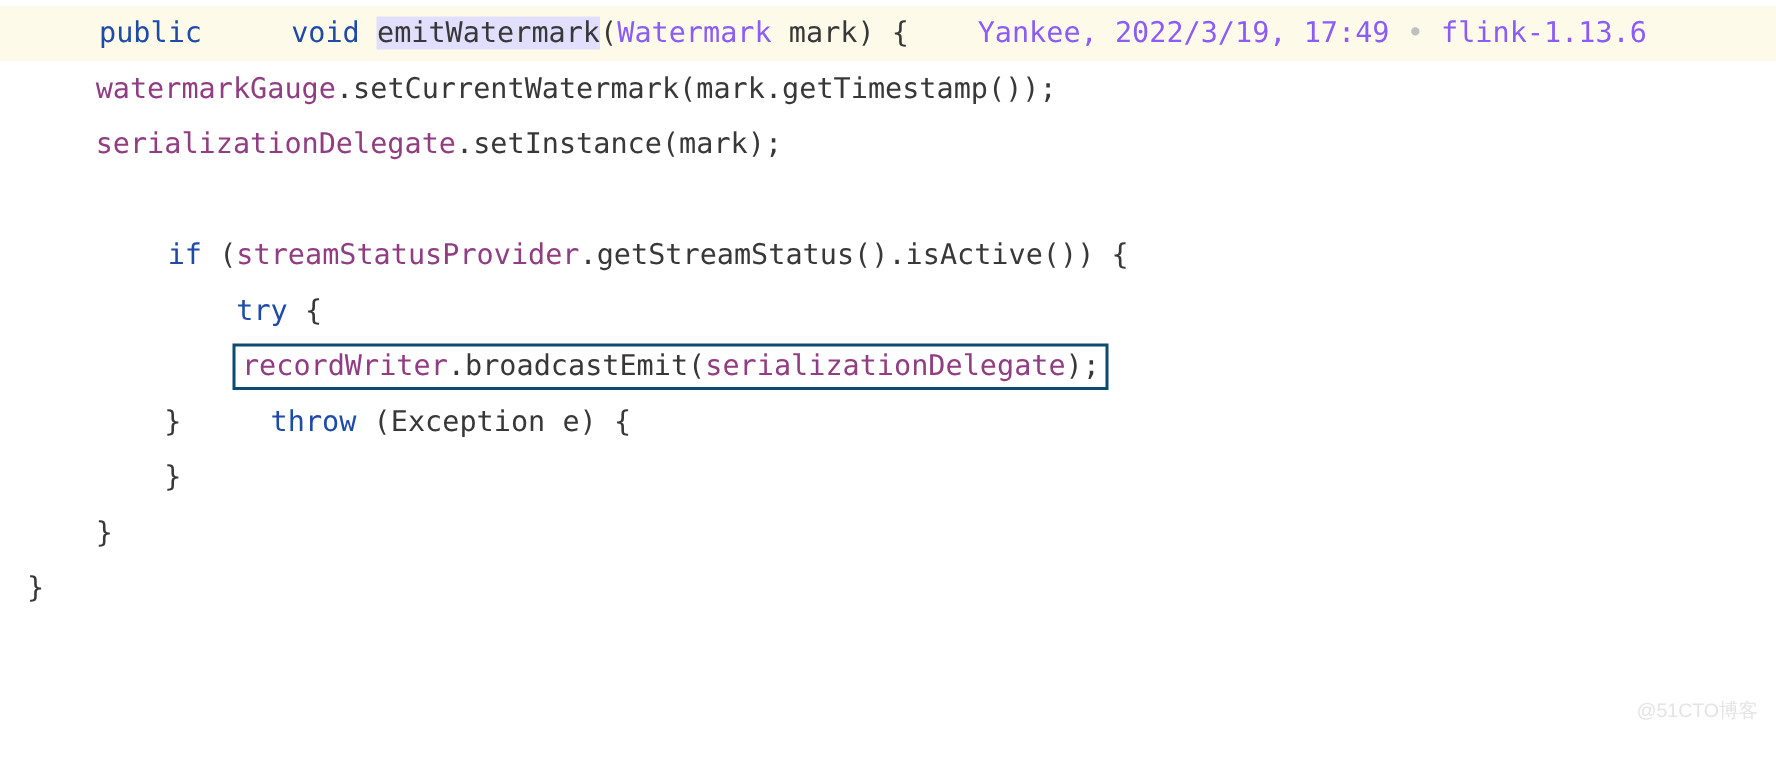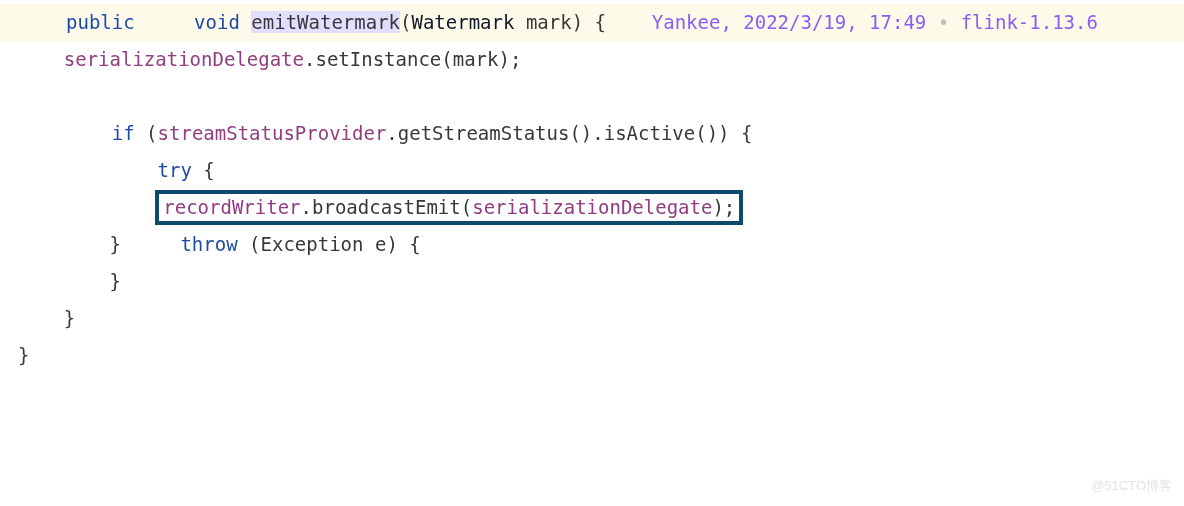--- a/index.html
+++ b/index.html
@@ -33,50 +33,51 @@
       margin-right: -18px;
       padding-right: 18px;
     }
     .annotation { color: #8a7a2e; }
     .keyword { color: #1e4aa8; margin-left: 48px; }
     .method-name-hl {
       background: #e2deff;
       color: #383838;
       margin-top: 36px;
     }
-    .type { color: #0f172a; }
+    .type { color: #8b5cf6; }
     .param-name { color: #383838; }
     .commit-info {
       color: #8b5cf6;
       font-family: "SF Mono", "Monaco", "Menlo", "Consolas", monospace;
     }
     .bullet { color: #c0c0c0; }
     .identifier-purple { color: #913d82; }
     .identifier-dark { color: #383838; }
     .punct { color: #383838; }
     .highlighted-box {
-      border: 4px solid #0c4a6e;
+      border: 2px solid #0c4a6e;
       padding: 0 4px;
       display: inline-block;
       line-height: 1.4;
     }
     .watermark {
       position: absolute;
-      bottom: 8px;
+      bottom: 20px;
       right: 12px;
       color: #e4e4e4;
       font-size: 13px;
       font-family: -apple-system, sans-serif;
     }
   </style>
 </head>
 <body>
 
 <div class="code-container">
   <div class="line signature"><span class="keyword">public</span> <span class="keyword">void</span> <span class="method-name-hl">emitWatermark</span><span class="punct">(</span><span class="type">Watermark</span> <span class="param-name">mark</span><span class="punct">) {</span>    <span class="commit-info">Yankee</span><span class="commit-info">, </span><span class="commit-info">2022/3/19, 17:49</span> <span class="bullet">•</span> <span class="commit-info">flink-1.13.6</span></div>
+  <div class="line">    <span class="identifier-purple">watermarkGauge</span><span class="punct">.</span><span class="identifier-dark">setCurrentWatermark</span><span class="punct">(</span><span class="identifier-dark">mark</span><span class="punct">.</span><span class="identifier-dark">getTimestamp</span><span class="punct">());</span></div>
   <div class="line">    <span class="identifier-purple">serializationDelegate</span><span class="punct">.</span><span class="identifier-dark">setInstance</span><span class="punct">(</span><span class="identifier-dark">mark</span><span class="punct">);</span></div>
   <div class="line"> </div>
   <div class="line">    <span class="keyword">if</span> <span class="punct">(</span><span class="identifier-purple">streamStatusProvider</span><span class="punct">.</span><span class="identifier-dark">getStreamStatus</span><span class="punct">().</span><span class="identifier-dark">isActive</span><span class="punct">()) {</span></div>
   <div class="line">        <span class="keyword">try</span> <span class="punct">{</span></div>
   <div class="line">            <span class="highlighted-box"><span class="identifier-purple">recordWriter</span><span class="punct">.</span><span class="identifier-dark">broadcastEmit</span><span class="punct">(</span><span class="identifier-purple">serializationDelegate</span><span class="punct">);</span></span></div>
   <div class="line">        <span class="punct">} </span><span class="keyword">throw</span> <span class="punct">(</span><span class="identifier-dark">Exception</span> <span class="identifier-dark">e</span><span class="punct">) {</span></div>
   <div class="line">        <span class="punct">}</span></div>
   <div class="line">    <span class="punct">}</span></div>
   <div class="line"><span class="punct">}</span></div>
 </div>

